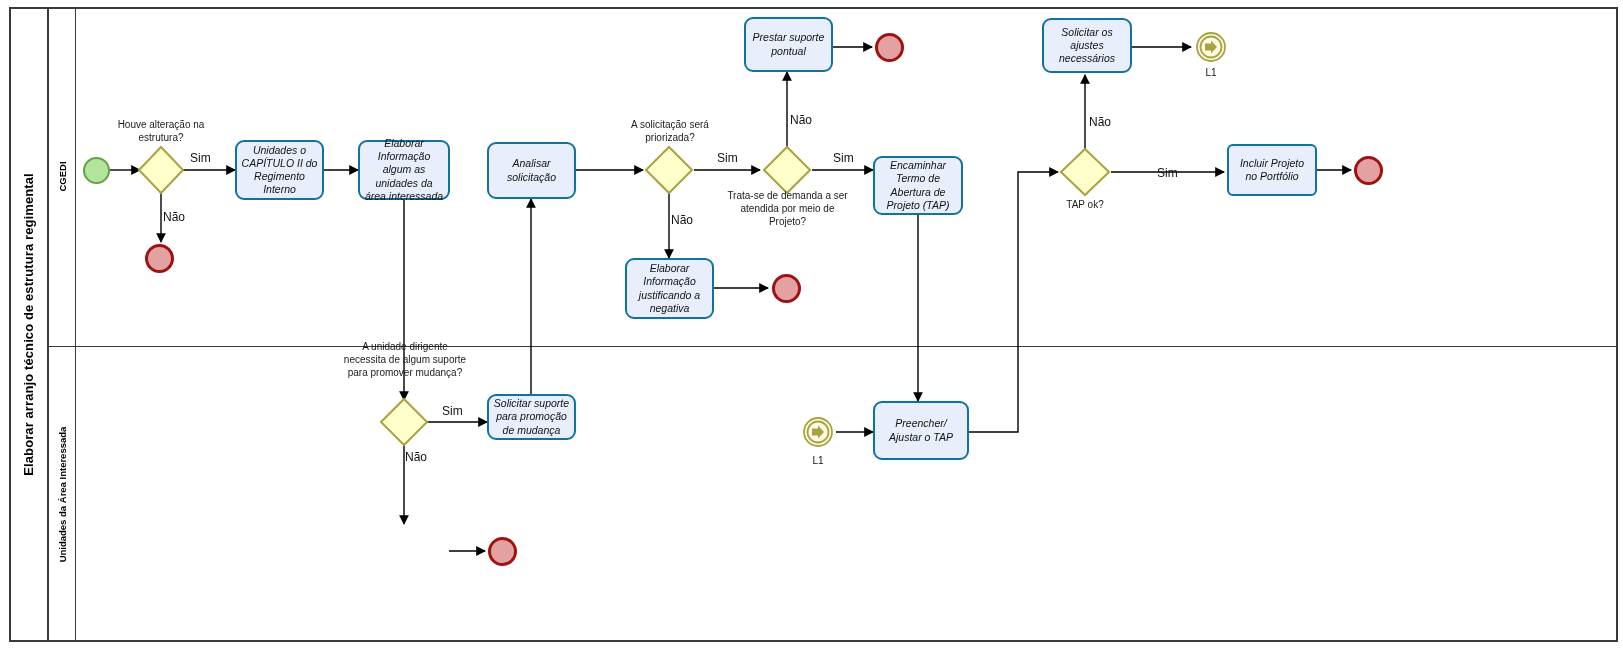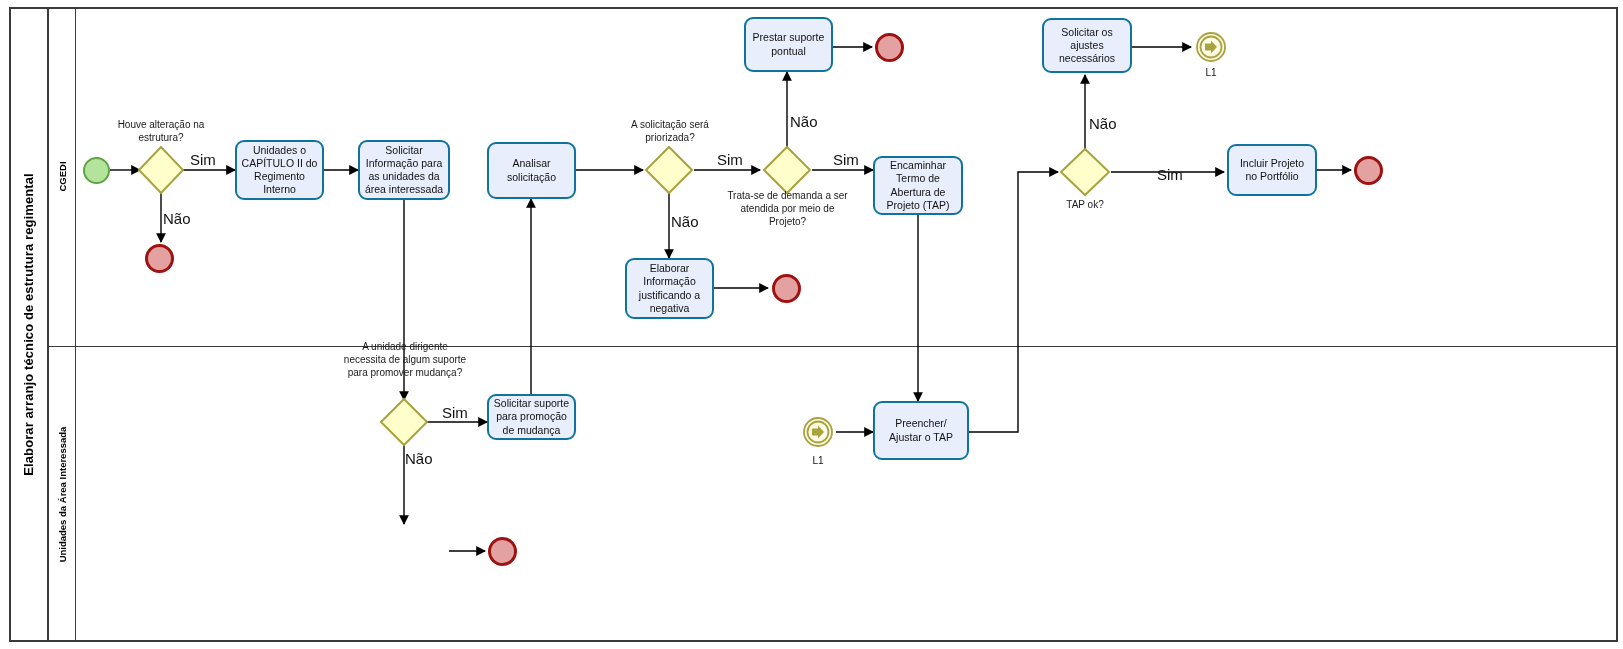--- a/index.html
+++ b/index.html
@@ -17,26 +17,26 @@
   .lane-title{position:absolute;display:flex;align-items:center;justify-content:center;
     box-sizing:border-box;}
   .lane-title span{transform:rotate(-90deg);white-space:nowrap;font-weight:bold;
     font-size:9.5px;color:#000;}
   .lane-divider{position:absolute;border-top:1.5px solid #3a3a3a;}
   .lane-col-divider{position:absolute;border-left:1.5px solid #3a3a3a;}
 
   
   .task{position:absolute;box-sizing:border-box;background:#e9eefc;border:2px solid #10739e;
     border-radius:9px;display:flex;align-items:center;justify-content:center;text-align:center;
-    font-size:10.5px;line-height:1.25;color:#111;padding:2px 4px;}
+    font-size:10.5px;line-height:1.25;color:#111;padding:2px 4px;font-style:italic;}
   .evt{position:absolute;border-radius:50%;box-sizing:border-box;}
   .evt-start{background:#b4e39b;border:2px solid #5fa347;}
   .evt-end{background:#e4a1a1;border:3.5px solid #9e1212;}
   .lbl{position:absolute;font-size:10px;color:#111;line-height:1.28;text-align:center;color:#1a1a1a;}
-  .lbl-small{position:absolute;font-size:15px;color:#111;}
+  .lbl-small{position:absolute;font-size:12px;color:#111;}
   .evt-cap{position:absolute;font-size:10px;color:#111;text-align:center;}
 </style>
 </head>
 <body>
 
 <div id="canvas">
 
   <div class="pool-frame" style="left:9px;top:7px;width:1609px;height:635px;"></div>
 
   <div class="pool-title" style="left:9px;top:7px;width:40px;height:635px;">
@@ -145,33 +145,33 @@
       <path d="M 812 428.5 L 818 428.5 L 818 425.5 L 824 432 L 818 438.5 L 818 435.5 L 812 435.5 z" fill="#a8a23f" stroke="none"></path>
     </g>
   </svg>
 
   <div class="evt-cap" style="left:1191px;top:67px;width:40px;">L1</div>
 
   <div class="evt-cap" style="left:798px;top:455px;width:40px;">L1</div>
 
   <div class="task" style="left:235px;top:140px;width:89px;height:60px;">Unidades o CAPÍTULO II do Regimento Interno</div>
 
-  <div class="task" style="left:358px;top:140px;width:92px;height:60px;">Solicitar Informação para as unidades da área interessada</div>
+  <div class="task" style="left:358px;top:140px;width:92px;height:60px;">Elaborar Informação algum as unidades da área interessada</div>
 
   <div class="task" style="left:487px;top:142px;width:89px;height:57px;">Analisar solicitação</div>
 
   <div class="task" style="left:625px;top:258px;width:89px;height:61px;">Elaborar Informação justificando a negativa</div>
 
   <div class="task" style="left:744px;top:17px;width:89px;height:55px;">Prestar suporte pontual</div>
 
   <div class="task" style="left:873px;top:140px;width:90px;height:59px;margin-top:16px;">Encaminhar Termo de Abertura de Projeto (TAP)</div>
 
   <div class="task" style="left:1042px;top:18px;width:90px;height:55px;">Solicitar os ajustes necessários</div>
 
-  <div class="task" style="left:1227px;top:144px;width:90px;height:52px;">Incluir Projeto no Portfólio</div>
+  <div class="task" style="left:1227px;top:144px;width:90px;height:52px;border-radius:6px;">Incluir Projeto no Portfólio</div>
 
   <div class="task" style="left:487px;top:394px;width:89px;height:46px;">Solicitar suporte para promoção de mudança</div>
 
 
   <div class="task" style="left:873px;top:401px;width:96px;height:59px;">Preencher/ Ajustar o TAP</div>
 
   <div class="lbl" style="left:101px;top:119px;width:120px;">Houve alteração na estrutura?</div>
 
   <div class="lbl" style="left:611px;top:119px;width:118px;">A solicitação será priorizada?</div>
 

